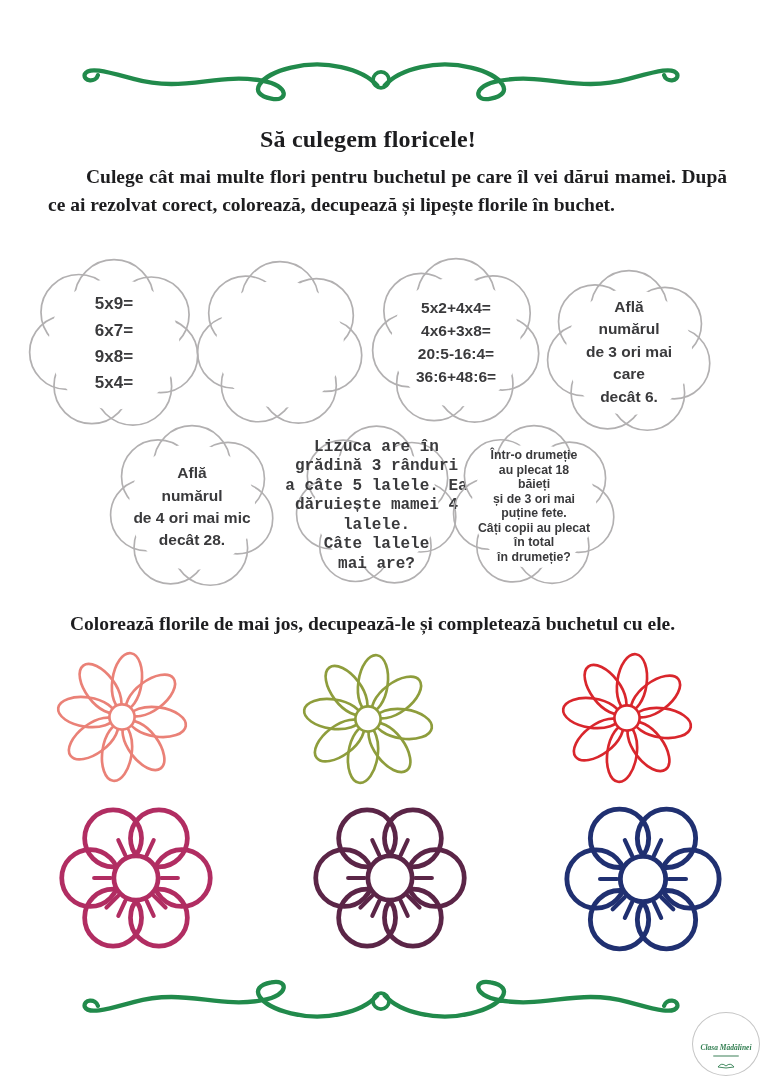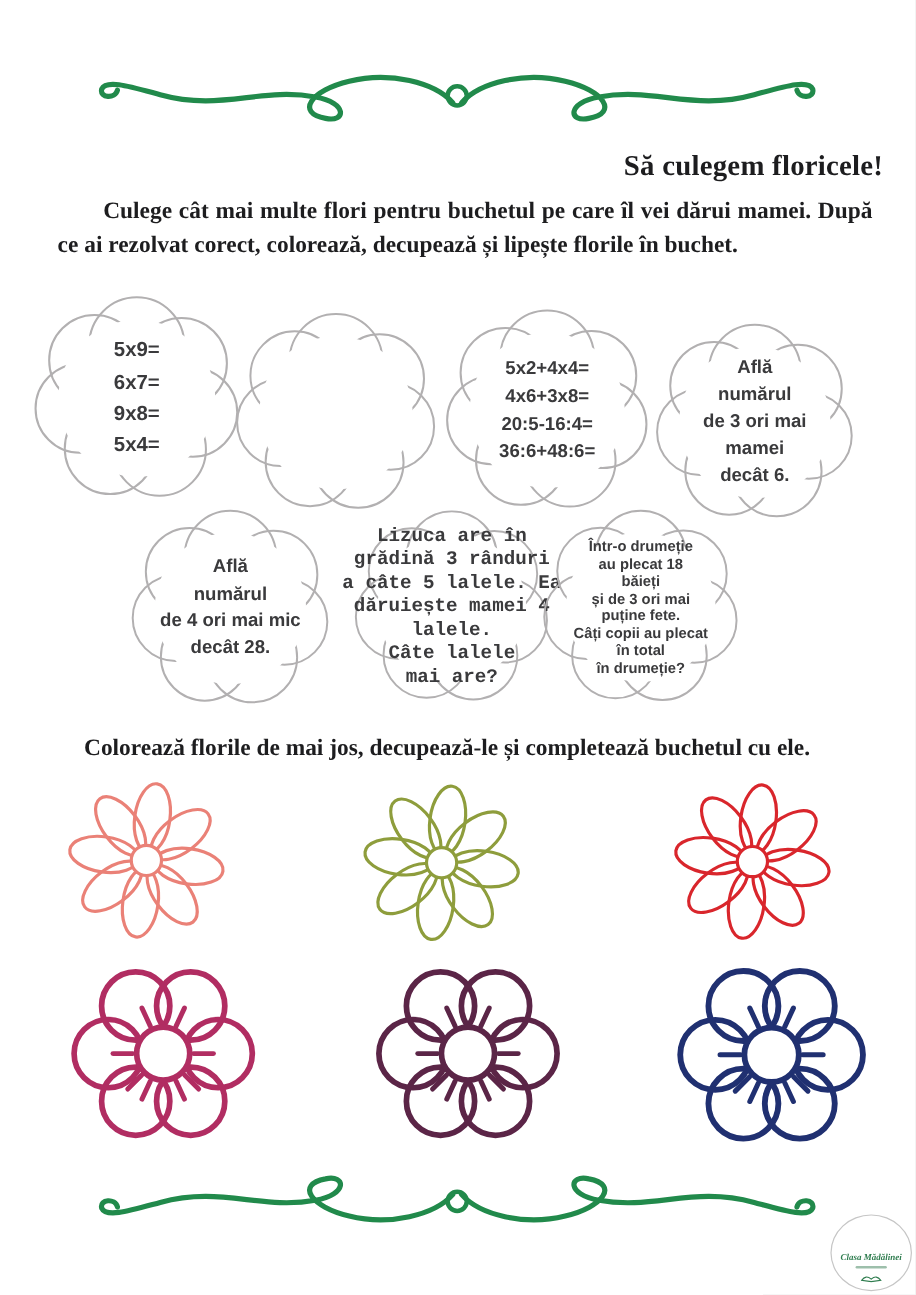--- a/index.html
+++ b/index.html
@@ -10,21 +10,21 @@
     overflow:hidden;
     font-family:"Liberation Serif", serif;
     color:#1d1d1f;
     margin:0 auto;
   }
   .flourish{position:absolute;left:53px;width:656px;height:60px;}
   .flourish.top{top:48px;}
   .flourish.bottom{top:973px;transform:scaleY(-1);}
   .title{
     position:absolute;top:110px;left:0;width:736px;
-    text-align:right;font-size:24px;font-weight:700;letter-spacing:.2px;
+    text-align:center;font-size:24px;font-weight:700;letter-spacing:.2px;
   }
   .intro{
     position:absolute;top:157px;left:42px;width:679px;
     font-size:19.5px;line-height:1.42;font-weight:600;
     text-align:justify;text-indent:38px;margin:6px;
   }
   .cut-instruction{
     position:absolute;top:595px;left:40px;width:692px;
     font-size:19.5px;line-height:1.35;font-weight:600;
     text-align:justify;text-indent:14px;margin:16px;
@@ -64,21 +64,21 @@
       <use href="#fl-half" transform="translate(660 0) scale(-1 1)"></use>
       <circle cx="330" cy="34" r="8.5" stroke-width="4"></circle>
     </g>
   </svg>
 
   <h1 class="title">Să culegem floricele!</h1>
 
   <p class="intro">Culege cât mai multe flori pentru buchetul pe care îl vei dărui mamei. După ce ai rezolvat corect, colorează, decupează și lipește florile în buchet.</p>
 
   <div>
-      <div class="cloud" style="left: 28px; top: 246px; width: 172px; height: 172px;">
+      <div class="cloud" style="left: 28px; top: 258px; width: 172px; height: 172px;">
         <svg viewBox="0 0 200 200">
           <g fill="none" stroke="#b2b0b1" stroke-width="2">
             <circle cx="100.0" cy="48.0" r="46"></circle>
             <circle cx="143.3" cy="66.1" r="44"></circle>
             <circle cx="154.3" cy="113.5" r="43"></circle>
             <circle cx="122.0" cy="149.3" r="45"></circle>
             <circle cx="74.2" cy="148.6" r="44"></circle>
             <circle cx="44.9" cy="109.7" r="43"></circle>
             <circle cx="59.1" cy="63.2" r="44"></circle>
           </g>
@@ -135,21 +135,21 @@
             <circle cx="74.2" cy="148.6" r="44"></circle>
             <circle cx="44.9" cy="109.7" r="43"></circle>
             <circle cx="59.1" cy="63.2" r="44"></circle>
           </g>
           <circle cx="100" cy="100" r="76" fill="#fff"></circle>
         </svg>
         <div class="cloud-text" style="font-size:15.5px;line-height:1.45;">
           <div>Află</div>
           <div>numărul</div>
           <div>de 3 ori mai</div>
-          <div>mamei</div>
+          <div>care</div>
           <div>decât 6.</div>
         </div>
       </div>
       <div class="cloud" style="left: 106px; top: 424px; width: 172px; height: 166px;">
         <svg viewBox="0 0 200 200">
           <g fill="none" stroke="#b2b0b1" stroke-width="2">
             <circle cx="100.0" cy="48.0" r="46"></circle>
             <circle cx="143.3" cy="66.1" r="44"></circle>
             <circle cx="154.3" cy="113.5" r="43"></circle>
             <circle cx="122.0" cy="149.3" r="45"></circle>

